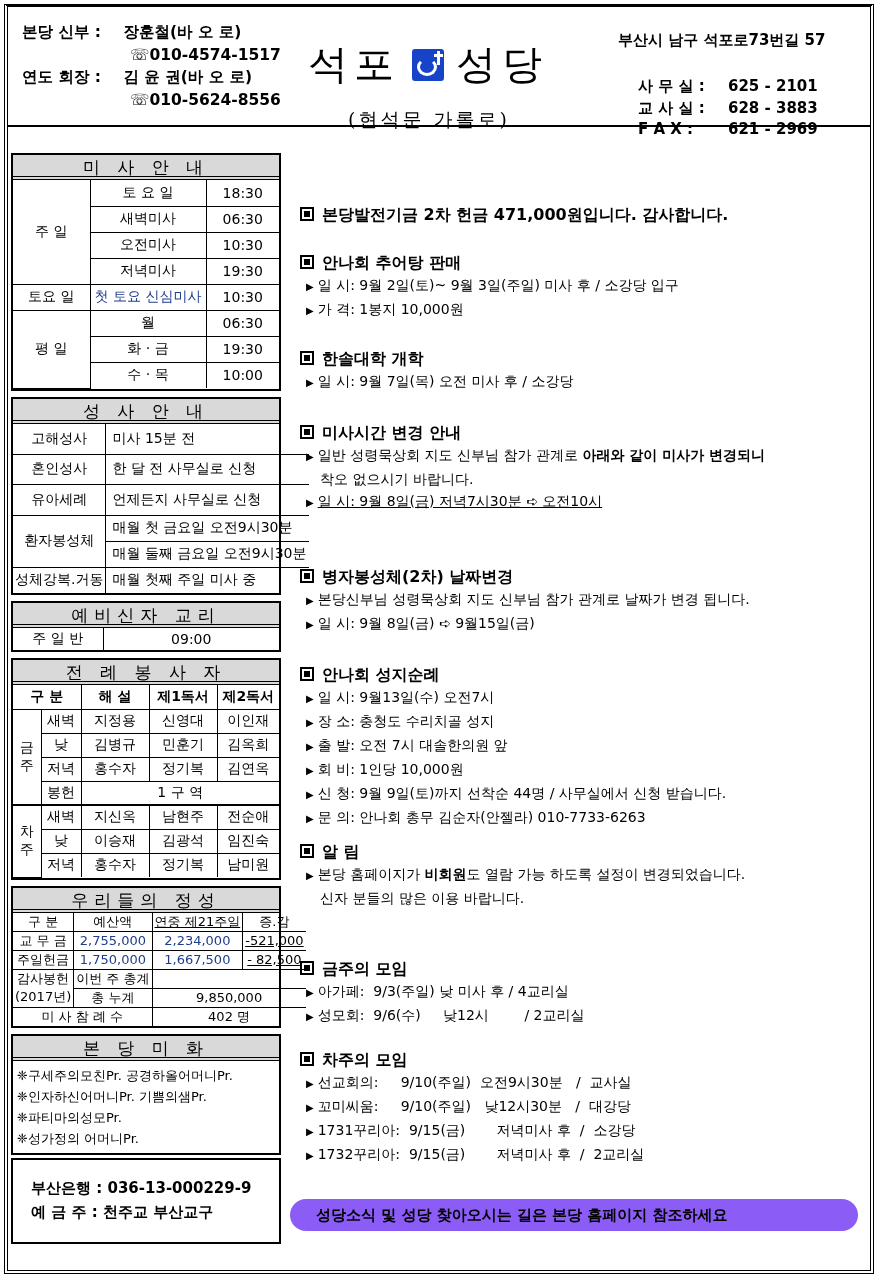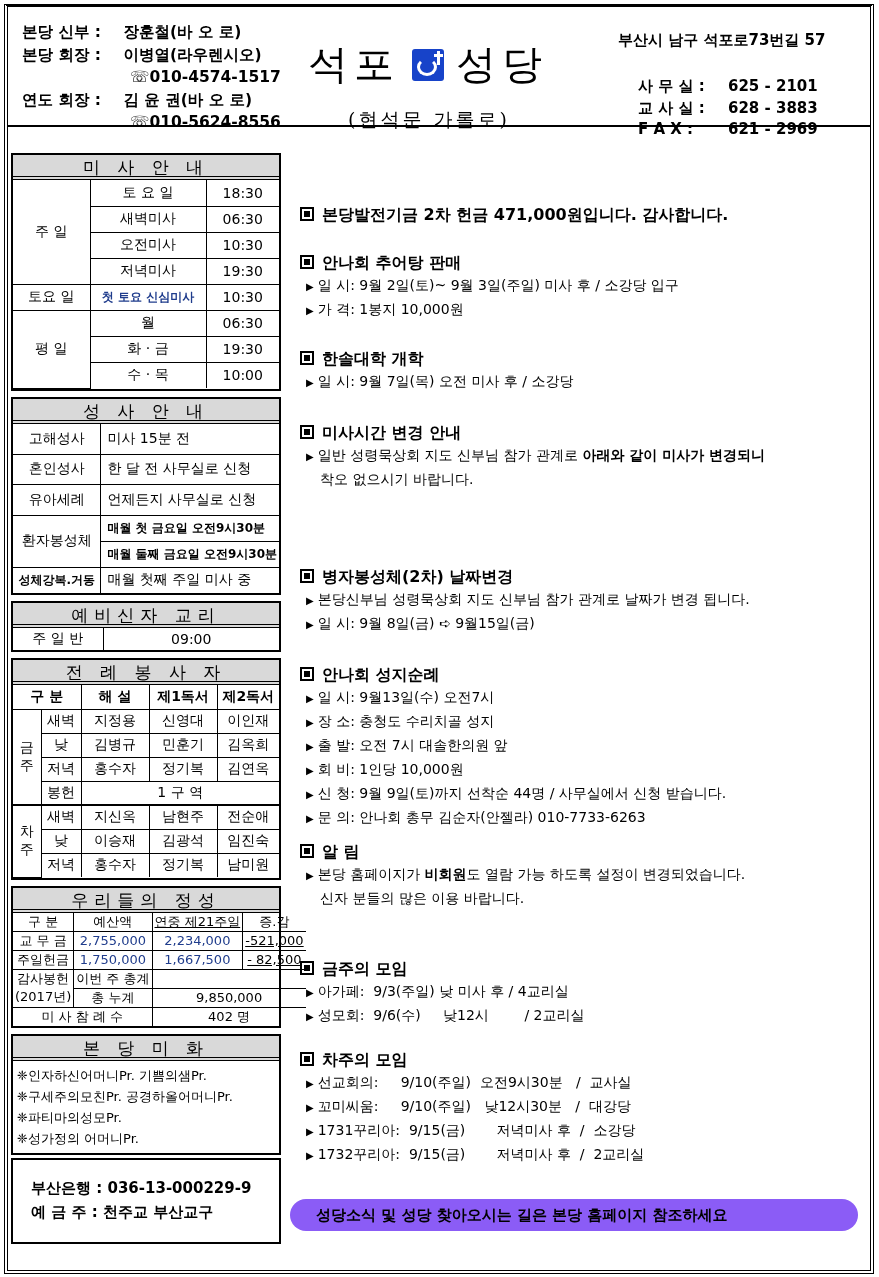--- a/index.html
+++ b/index.html
@@ -24,21 +24,21 @@
   .left { position: absolute; left: 11px; top: 153px; width: 270px; }
   .box { border: 2px solid #000; margin-bottom: 6px; }
   .box-title { background: #d9d9d9; text-align: center; font-size: 17px; letter-spacing: 6px; height: 25px; line-height: 25px; border-bottom: 4px double #000; }
   table { border-collapse: collapse; width: 100%; }
   td { border: 1px solid #000; text-align: center; font-size: 14px; height: 26px; padding: 0 2px; white-space: nowrap; }
   tr:first-child td { border-top: none; }
   tr td:first-child { border-left: none; }
   tr td:last-child { border-right: none; }
   tr:last-child td { border-bottom: none; }
   .mass td { height: 26px; }
-  .small { font-size: 12px; font-weight: bold; }
+  .small { font-size: 14px; }
   .tiny { font-size: 9.5px; text-decoration: underline; }
   .left-align { text-align: left; padding-left: 6px; }
   .sacr td { height: 30.5px; }
   .ministry td { height: 24px; font-size: 14px; }
   .ministry .hd td { font-weight: bold; }
   .offer td { height: 18px; font-size: 13px; }
   .blue { color: #1f3c8c; }
   .flowers { padding: 4px 4px; font-size: 13px; line-height: 21px; white-space: nowrap; }
   .acct { font-size: 15px; font-weight: bold; padding: 16px 0 18px 18px; line-height: 24px; }
   .acct-title { text-decoration: underline; }
@@ -56,21 +56,20 @@
   .banner { position: absolute; left: 290px; top: 1199px; width: 568px; height: 32px; background: #8b5cf6; border-radius: 16px; font-size: 15px; font-weight: bold; line-height: 32px; padding-left: 26px; white-space: nowrap; }
 </style>
 </head>
 <body>
 
 <div class="frame"></div>
 
 <div class="header">
   <div class="hdr-left">
     <div class="row"><span class="lbl">본당 신부 :</span> <span>장훈철(바 오 로)</span></div>
-    <div class="row"><span class="lbl">본당 회장 :</span> <span>이병열(라우렌시오)</span></div>
     <div class="row phone"><span>☏</span><span>010-4574-1517</span></div>
     <div class="row"><span class="lbl">연도 회장 :</span> <span>김 윤 권(바 오 로)</span></div>
     <div class="row phone"><span>☏</span><span>010-5624-8556</span></div>
   </div>
   <div class="title">
     <span>석포</span><span class="logo"><span class="cup"></span><span class="cross"></span></span><span>성당</span>
   </div>
   <div class="subtitle">(현석문 가롤로)</div>
   <div class="hdr-right">
     <div class="addr">부산시 남구 석포로73번길 57</div>
@@ -286,22 +285,22 @@
             <td colspan="2">미 사 참 례 수</td>
             <td colspan="2">402 명</td>
           </tr>
     </tbody>
       </table>
   </div>
 
   <div class="box" style="margin-bottom:3px">
     <div class="box-title">본 당 미 화</div>
     <div class="flowers">
+      <div><span>❈</span><span>구세주의모친Pr. 공경하올어머니Pr.</span></div>
       <div><span>❈</span><span>인자하신어머니Pr.       기쁨의샘Pr.</span></div>
-      <div><span>❈</span><span>구세주의모친Pr. 공경하올어머니Pr.</span></div>
       <div><span>❈</span><span>파티마의성모Pr.</span></div>
       <div><span>❈</span><span>성가정의 어머니Pr.</span></div>
     </div>
   </div>
 
   <div class="box">
     <div class="acct">
       <div><span>부산은행 :</span> <span>036-13-000229-9</span></div>
       <div><span>예 금 주 :</span> <span>천주교 부산교구</span></div>
     </div>
@@ -322,20 +321,21 @@
 
   <div class="sec" style="top:144px">
     <div class="sec-h"><span class="sq"></span><span>한솔대학 개학</span></div>
     <div class="item"><span class="tri">▶</span><span>일 시: 9월 7일(목) 오전 미사 후 / 소강당</span></div>
   </div>
 
   <div class="sec" style="top:218px">
     <div class="sec-h"><span class="sq"></span><span>미사시간 변경 안내</span></div>
     <div class="item"><span class="tri">▶</span><span>일반 성령묵상회 지도 신부님 참가 관계로 </span><span class="b">아래와 같이 미사가 변경되니</span></div>
     <div class="item cont">착오 없으시기 바랍니다.</div>
+    <div class="item"><span class="tri">▶</span><span class="u">일 시:  9월 8일(금) 저녁7시30분 ➪ 오전10시</span></div>
   </div>
 
   <div class="sec" style="top:362px">
     <div class="sec-h"><span class="sq"></span><span>병자봉성체(2차) 날짜변경</span></div>
     <div class="item"><span class="tri">▶</span><span>본당신부님 성령묵상회 지도 신부님 참가 관계로   날짜가 변경 됩니다.</span></div>
     <div class="item"><span class="tri">▶</span><span>일 시:  9월 8일(금) ➪ 9월15일(금)</span></div>
   </div>
 
   <div class="sec" style="top:460px">
     <div class="sec-h"><span class="sq"></span><span>안나회 성지순례</span></div>

